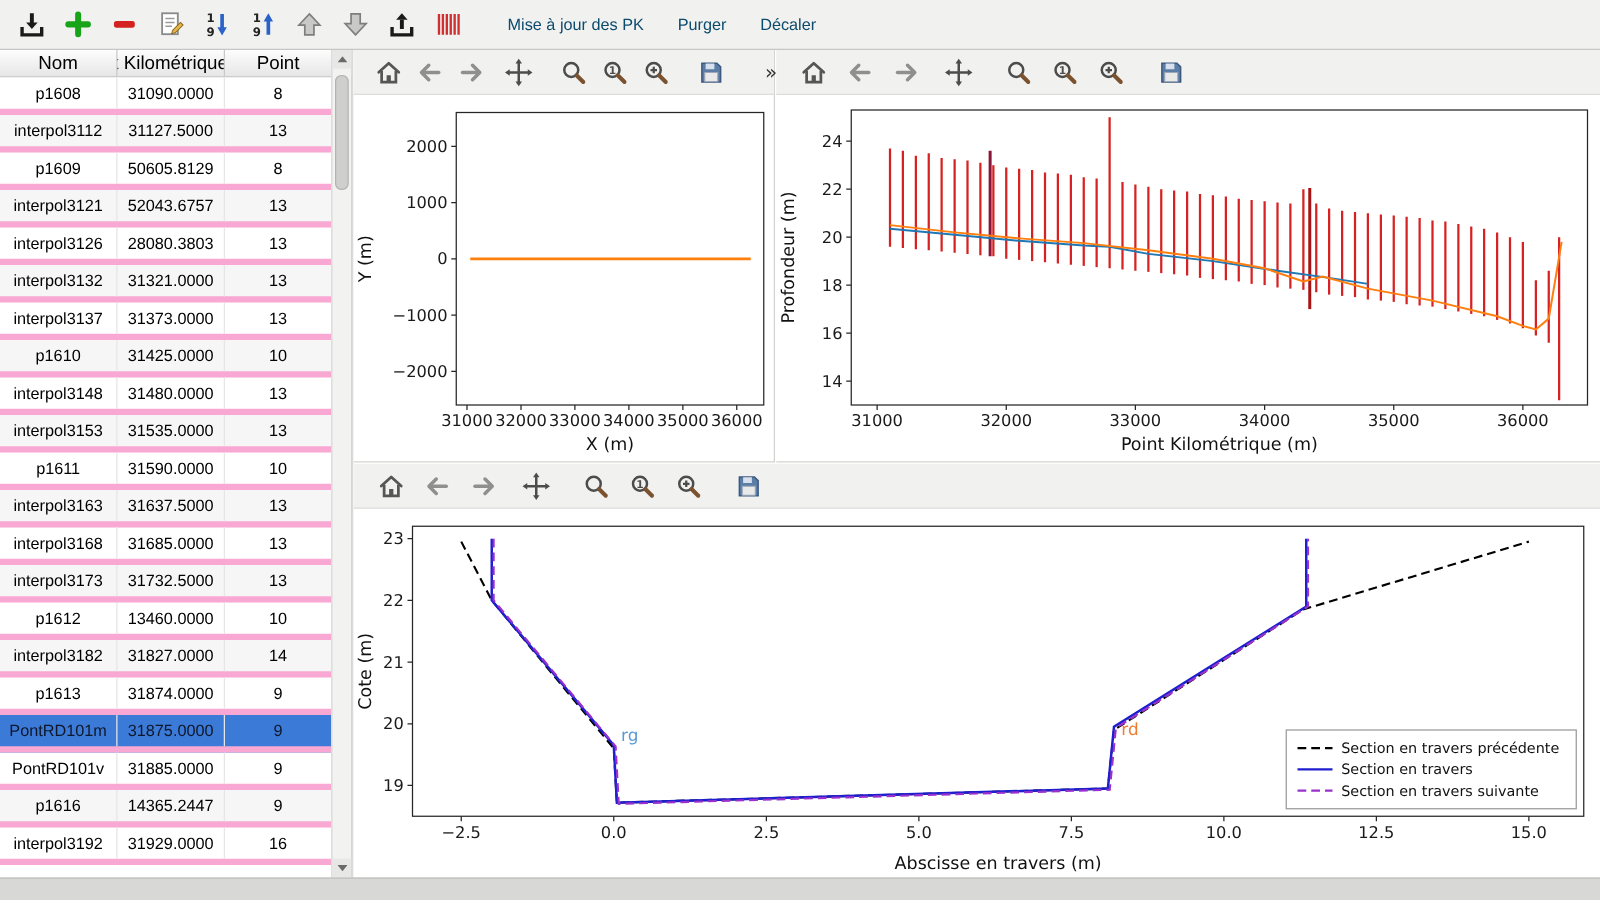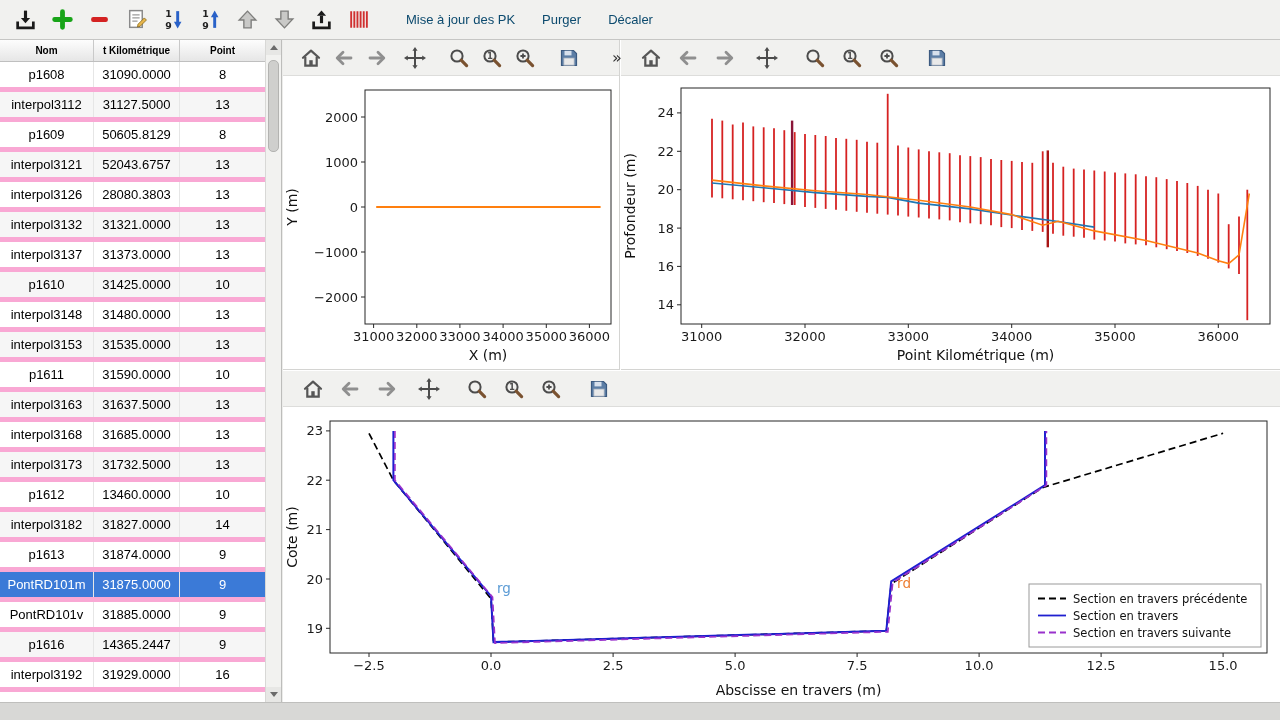--- a/index.html
+++ b/index.html
@@ -11,29 +11,29 @@
   .toolbar{position:absolute;left:0;top:0;width:1280px;height:40px;background:#f1f1ef;
            border-bottom:1px solid #c6c6c4;display:flex;align-items:center;padding-left:10px;gap:7px}
   .tb{width:30px;height:30px;border:none;background:transparent;display:flex;align-items:center;justify-content:center;padding:0;cursor:pointer}
   .tb svg{width:23px;height:23px}
   .menu-btn{border:none;background:transparent;font:13px "Liberation Sans",sans-serif;color:#0c4a6e;padding:6px 10px;cursor:pointer}
   .menu-first{margin-left:16px}
 
   
   .left-panel{position:absolute;left:0;top:40px;width:282px;height:662px;background:#fff;border-right:1px solid #bdbdbb}
   .thead{display:flex;height:22px;background:linear-gradient(#fdfdfd,#e6e6e6);border-bottom:1px solid #bfbfbf}
-  .th{display:flex;align-items:center;justify-content:center;font-size:10px;font-weight:bold;
+  .th{display:flex;align-items:center;justify-content:center;font-size:15px;font-weight:normal;
       border-right:1px solid #c9c9c9;overflow:hidden;white-space:nowrap}
   .c0{width:94px}.c1{width:86px}.c2{width:86px}
   .tbody{position:absolute;top:22px;left:0;width:266px;bottom:0;overflow:hidden;background:#fff}
   .trow{display:flex;height:30px;border-bottom:5px solid #f9a8d4;cursor:pointer}
   .trow:nth-child(even){background:#f6f6f6}
   .td{display:flex;align-items:center;justify-content:center;font-size:13px;border-right:1px solid #e6e6e6;overflow:hidden;white-space:nowrap}
   .trow.selected{background:#3b7ad7}
-  .trow.selected .td{color:#ffffff}
+  .trow.selected .td{color:#0f172a}
   .vscroll{position:absolute;top:0;right:0;width:16px;height:100%;background:#f2f2f0;border-left:1px solid #d8d8d6}
   .sb-btn{position:absolute;left:0;width:15px;height:15px;border:none;background:#e7e7e5;padding:0;display:flex;align-items:center;justify-content:center;cursor:pointer}
   .sb-up{top:0}.sb-down{bottom:0}
   .sb-thumb{position:absolute;left:2px;top:20px;width:11px;height:92px;background:#cfcfcd;border:1px solid #b3b3b1;border-radius:5px;cursor:grab}
 
   
   .charts{position:absolute;left:283px;top:40px;width:997px;height:662px;background:#fff}
   .chart-block{position:absolute;background:#fff}
   #blk1{left:0;top:0;width:337px;height:330px;border-right:1px solid #d4d4d2;border-bottom:1px solid #d4d4d2}
   #blk2{left:338px;top:0;width:659px;height:330px;border-bottom:1px solid #d4d4d2}

